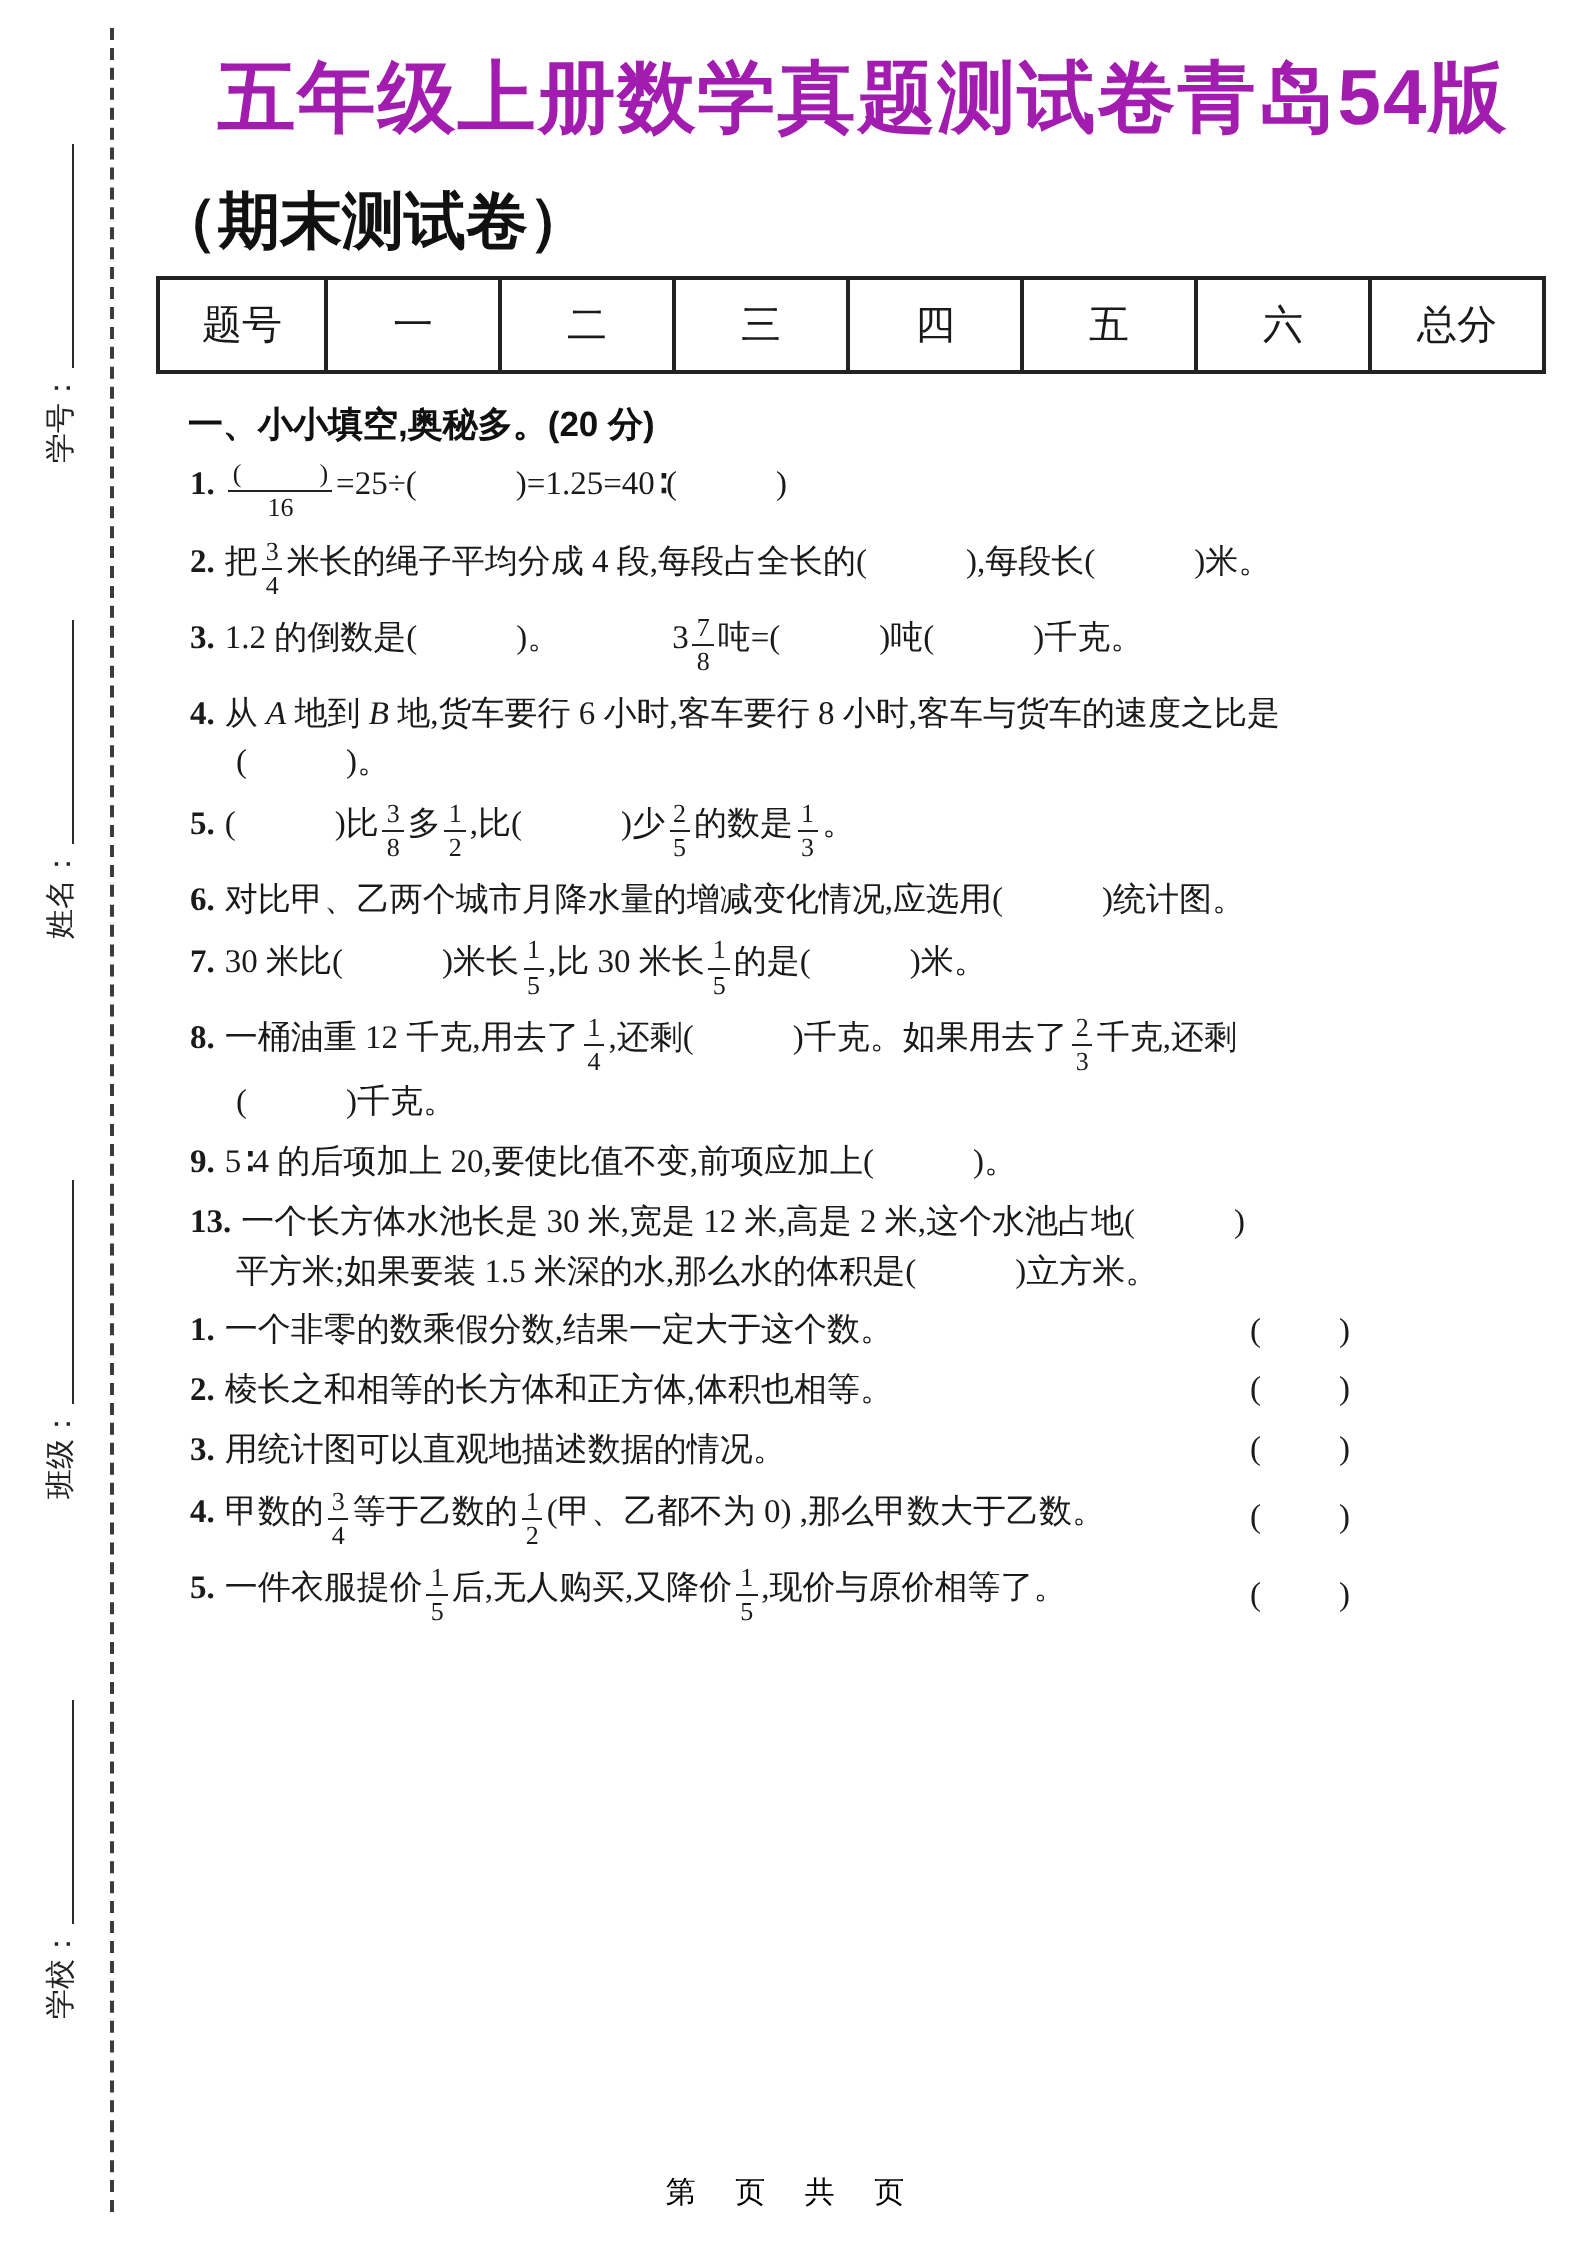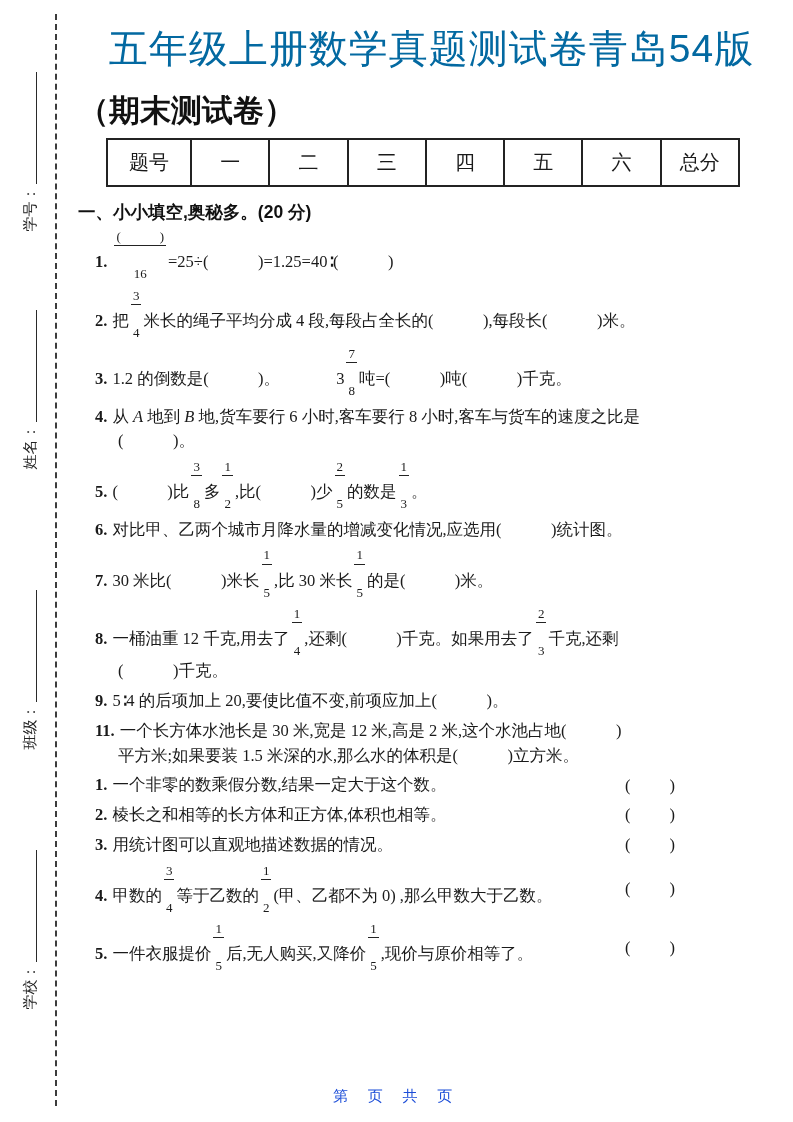--- a/index.html
+++ b/index.html
@@ -16,39 +16,39 @@
   .side-label {
     position:absolute; left:-60px; width:180px; height:22px;
     transform:rotate(-90deg);
     display:flex; align-items:center; justify-content:center;
     font-size:15px; white-space:nowrap; color:#222;
   }
   .side-line { display:inline-block; width:112px; height:13px; border-bottom:1.6px solid #2a2a2a; margin-left:2px; }
 
   .main { position:absolute; left:78px; top:0; width:707px; }
 
-  .title { margin-top:22px; text-align:center; font-family:"Liberation Sans","DejaVu Sans",sans-serif; font-weight:normal; font-size:39px; letter-spacing:1px; color:#0369a1; }
+  .title { margin-top:22px; text-align:center; font-family:"Liberation Sans","DejaVu Sans",sans-serif; font-weight:bold; font-size:39px; letter-spacing:1px; color:#a21caf; }
   .subtitle { margin-top:14px; text-align:left; font-family:"Liberation Sans","DejaVu Sans",sans-serif; font-weight:bold; font-size:31px; color:#111; }
   .meta { margin-top:12px; text-align:right; padding-right:2px; font-family:"Liberation Sans","DejaVu Sans",sans-serif; font-weight:bold; font-size:18px; color:#111; }
 
-  table.score { border-collapse:collapse; margin:6px 0 0 28px; width:634px; table-layout:fixed; }
+  table.score { border-collapse:collapse; margin:6px 0 0 0; width:695px; table-layout:fixed; }
   table.score td { border:2px solid #232323; height:47px; text-align:center; font-size:20px; vertical-align:middle; }
 
-  h2.sec-heading { margin:13px 0 5px; font-family:"Liberation Sans","DejaVu Sans",sans-serif; font-weight:bold; font-size:17.5px; color:#111; }
+  h2.sec-heading { margin:13px 16px 5px; font-family:"Liberation Sans","DejaVu Sans",sans-serif; font-weight:bold; font-size:17.5px; color:#111; }
 
   .question { position:relative; font-size:16.5px; line-height:1.5; margin:5px 0; padding-left:40px; text-indent:-23px; }
   .qnum { font-weight:bold; margin-right:5px; }
   .frac { display:inline-block; text-align:center; font-size:13px; line-height:1.25; vertical-align:-11px; margin:0 2px; text-indent:0; }
   .frac .num { display:block; border-bottom:1.4px solid #232323; padding:0 2px; }
-  .frac .den { display:block;margin-top:20px; }
+  .frac .den { display:block; }
   .hsp { display:inline-block; height:1px; }
   .sec2 .question { padding-right:160px; }
   .bracket { position:absolute; right:108px; top:50%; transform:translateY(-50%); text-indent:0; letter-spacing:2px; }
 
-  .footer { position:absolute; bottom:16px; left:0; width:100%; text-align:center; font-size:15px; letter-spacing:8px; color:#1d4ed8; }
+  .footer { position:absolute; bottom:16px; left:0; width:100%; text-align:center; font-size:15px; letter-spacing:8px; color:#000000; }
 </style>
 </head>
 <body>
 
 <div class="page">
 
   <div class="cut-line"></div>
 
   <div class="side-label" style="top:141px">
     <span>学号：</span>
@@ -101,21 +101,21 @@
       <div class="questions">
           <div class="question"><span class="qnum">1.</span><span class="qbody"><span class="frac"><span class="num">(　　　)</span><span class="den">16</span></span>=25÷(　　　)=1.25=40∶(　　　)</span></div>
           <div class="question"><span class="qnum">2.</span><span class="qbody">把<span class="frac"><span class="num">3</span><span class="den">4</span></span>米长的绳子平均分成 4 段,每段占全长的(　　　),每段长(　　　)米。</span></div>
           <div class="question"><span class="qnum">3.</span><span class="qbody">1.2 的倒数是(　　　)。<span class="hsp" style="width: 56px;"></span>3<span class="frac"><span class="num">7</span><span class="den">8</span></span>吨=(　　　)吨(　　　)千克。</span></div>
           <div class="question"><span class="qnum">4.</span><span class="qbody">从 <i>A</i> 地到 <i>B</i> 地,货车要行 6 小时,客车要行 8 小时,客车与货车的速度之比是<br>(　　　)。</span></div>
           <div class="question"><span class="qnum">5.</span><span class="qbody">(　　　)比<span class="frac"><span class="num">3</span><span class="den">8</span></span>多<span class="frac"><span class="num">1</span><span class="den">2</span></span>,比(　　　)少<span class="frac"><span class="num">2</span><span class="den">5</span></span>的数是<span class="frac"><span class="num">1</span><span class="den">3</span></span>。</span></div>
           <div class="question"><span class="qnum">6.</span><span class="qbody">对比甲、乙两个城市月降水量的增减变化情况,应选用(　　　)统计图。</span></div>
           <div class="question"><span class="qnum">7.</span><span class="qbody">30 米比(　　　)米长<span class="frac"><span class="num">1</span><span class="den">5</span></span>,比 30 米长<span class="frac"><span class="num">1</span><span class="den">5</span></span>的是(　　　)米。</span></div>
           <div class="question"><span class="qnum">8.</span><span class="qbody">一桶油重 12 千克,用去了<span class="frac"><span class="num">1</span><span class="den">4</span></span>,还剩(　　　)千克。如果用去了<span class="frac"><span class="num">2</span><span class="den">3</span></span>千克,还剩<br>(　　　)千克。</span></div>
           <div class="question"><span class="qnum">9.</span><span class="qbody">5∶4 的后项加上 20,要使比值不变,前项应加上(　　　)。</span></div>
-          <div class="question"><span class="qnum">11.</span><span class="qbody">一个长方体水池长是 30 米,宽是 12 米,高是 2 米,这个水池占地(　　　)<br>平方米;如果要装 1.5 米深的水,那么水的体积是(　　　)立方米。</span></div>
+          <div class="question"><span class="qnum">13.</span><span class="qbody">一个长方体水池长是 30 米,宽是 12 米,高是 2 米,这个水池占地(　　　)<br>平方米;如果要装 1.5 米深的水,那么水的体积是(　　　)立方米。</span></div>
         </div>
     </section>
 
     <section class="sec2">
       <div class="questions">
           <div class="question"><span class="qnum">1.</span><span class="qbody">一个非零的数乘假分数,结果一定大于这个数。</span><span class="bracket">(　　)</span></div>
           <div class="question"><span class="qnum">2.</span><span class="qbody">棱长之和相等的长方体和正方体,体积也相等。</span><span class="bracket">(　　)</span></div>
           <div class="question"><span class="qnum">3.</span><span class="qbody">用统计图可以直观地描述数据的情况。</span><span class="bracket">(　　)</span></div>
           <div class="question"><span class="qnum">4.</span><span class="qbody">甲数的<span class="frac"><span class="num">3</span><span class="den">4</span></span>等于乙数的<span class="frac"><span class="num">1</span><span class="den">2</span></span>(甲、乙都不为 0) ,那么甲数大于乙数。</span><span class="bracket">(　　)</span></div>
           <div class="question"><span class="qnum">5.</span><span class="qbody">一件衣服提价<span class="frac"><span class="num">1</span><span class="den">5</span></span>后,无人购买,又降价<span class="frac"><span class="num">1</span><span class="den">5</span></span>,现价与原价相等了。</span><span class="bracket">(　　)</span></div>

